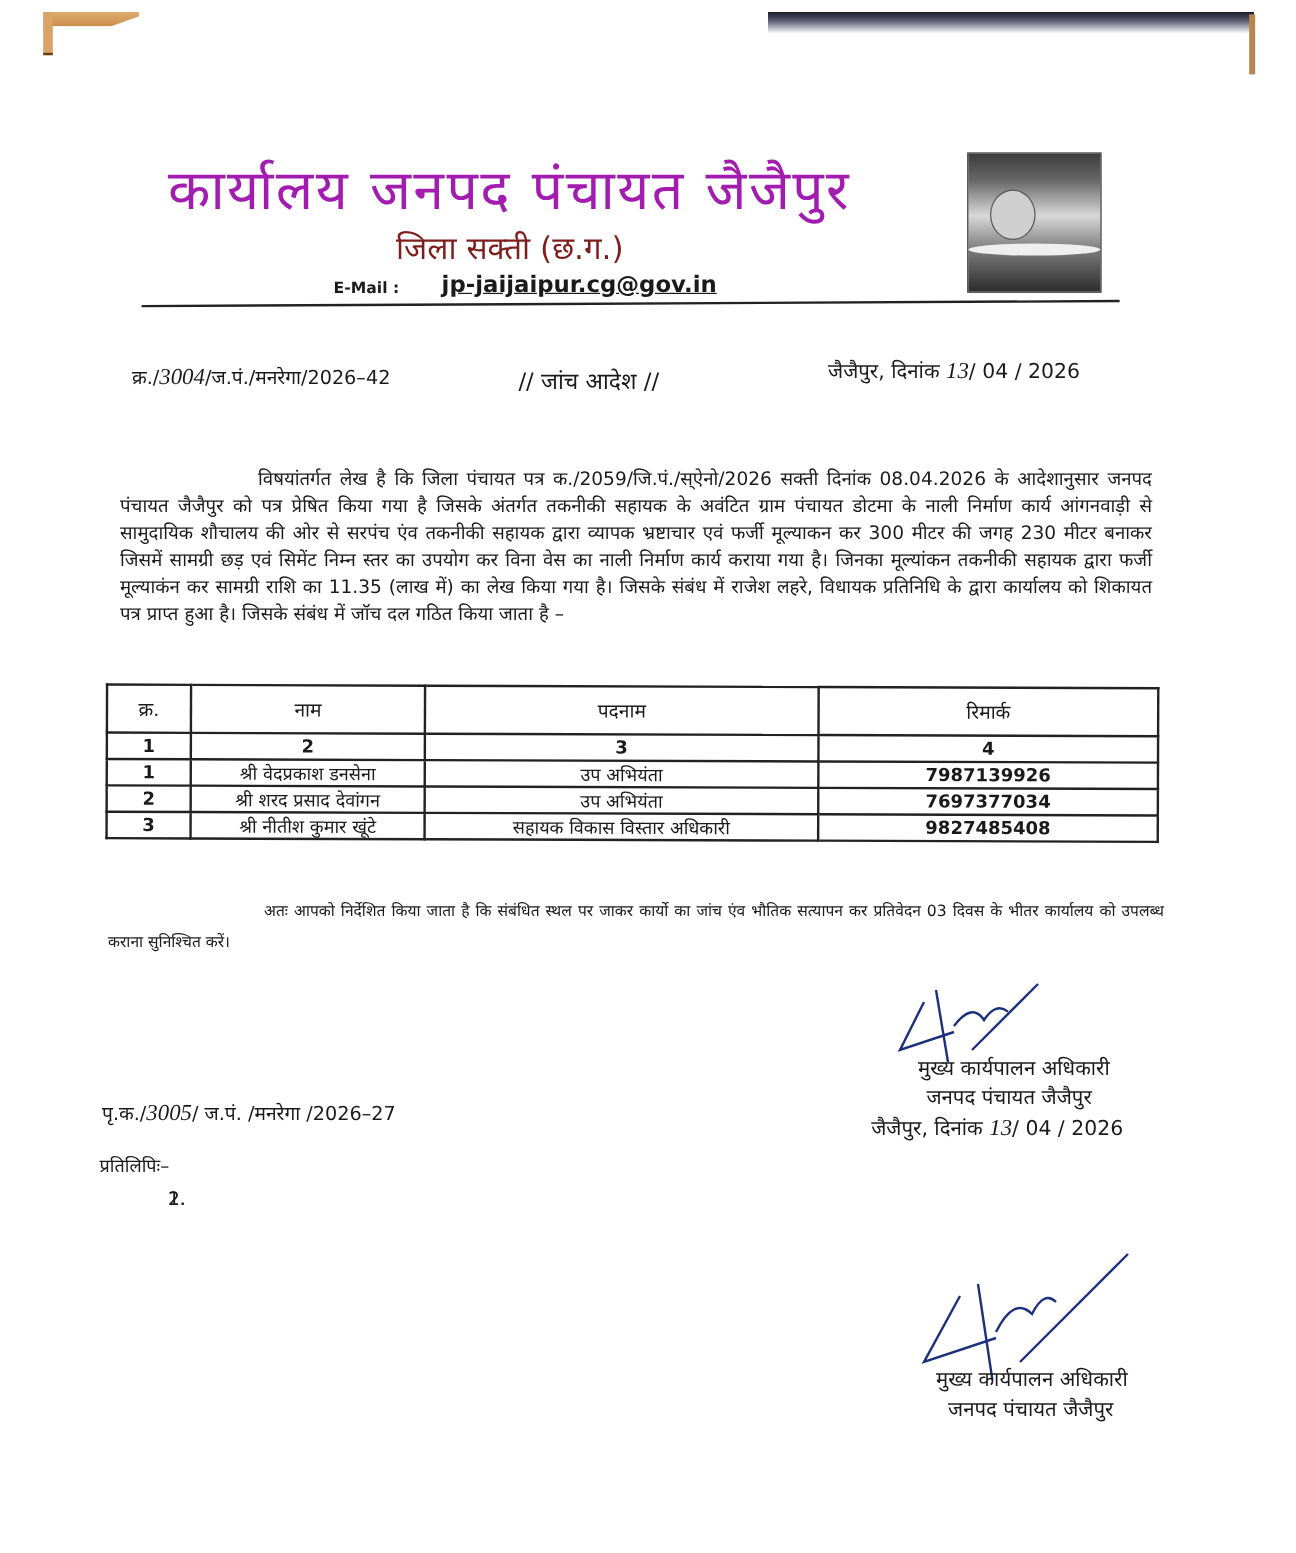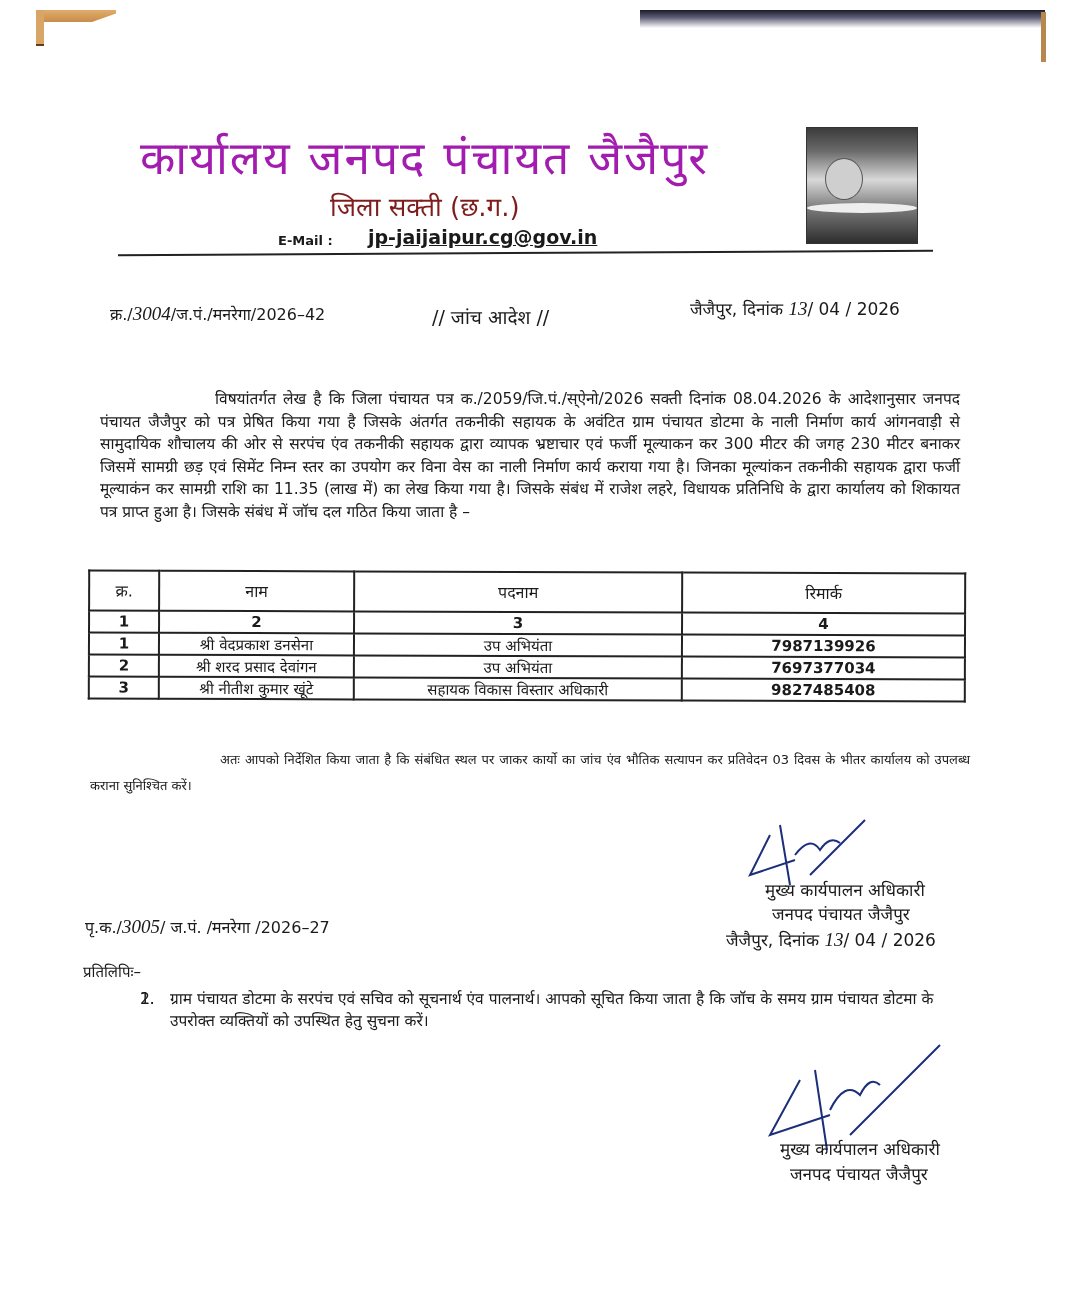--- a/index.html
+++ b/index.html
@@ -146,21 +146,20 @@
 <div class="abs fwd-ref">
   <span>पृ.क./</span><span class="hand">3005</span><span>/ ज.पं. /मनरेगा /2026–27</span>
 </div>
 <div class="abs cc-title">प्रतिलिपिः–</div>
 <div class="cc-list">
   <div class="cc-item">
     <span class="n">1.</span>
   </div>
   <div class="cc-item">
     <span class="n">2.</span>
-    <span>ग्राम पंचायत डोटमा के सरपंच एवं सचिव को सूचनार्थ एंव पालनार्थ। आपको सूचित किया जाता है कि जॉच के समय ग्राम पंचायत डोटमा के उपरोक्त व्यक्तियों को उपस्थित हेतु सुचना करें।</span>
   </div>
 </div>
 
 <svg class="sig-ink" style="left:765px; top:1040px;" width="180" height="120">
   <path d="M35 40 L5 95 L65 75 M50 30 L62 110 M65 70 Q80 40 95 55 Q105 35 115 45 M85 95 L175 5" stroke="#1c2f7a" stroke-width="2" fill="none"></path>
 </svg>
 <div class="abs sig sig2-l1">मुख्य कार्यपालन अधिकारी</div>
 <div class="abs sig sig2-l2">जनपद पंचायत जैजैपुर</div>
 
 </body></html>

